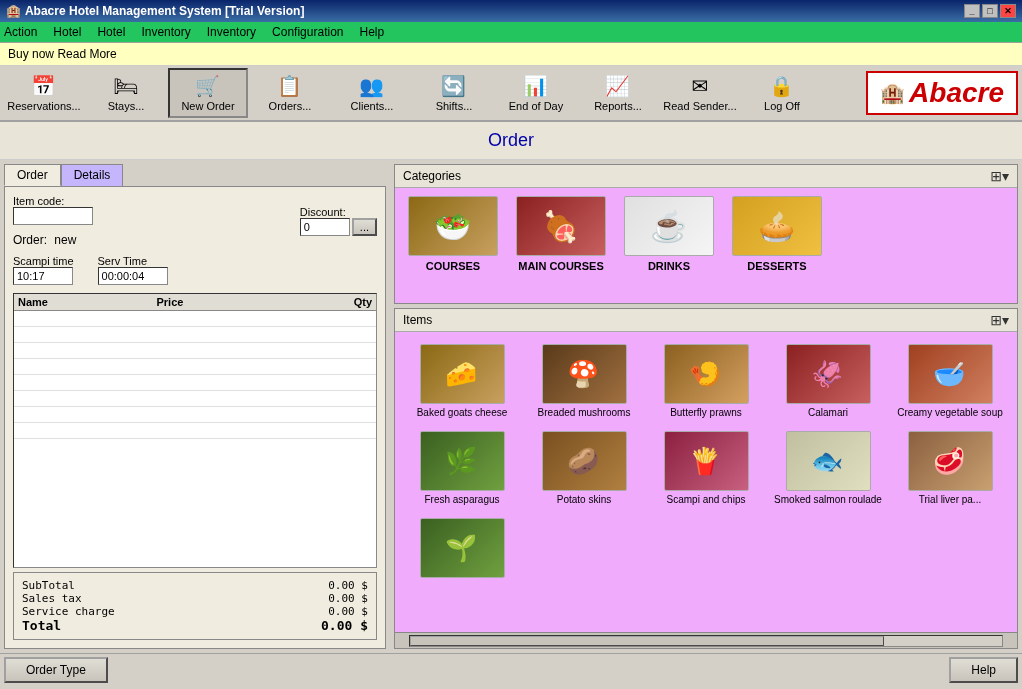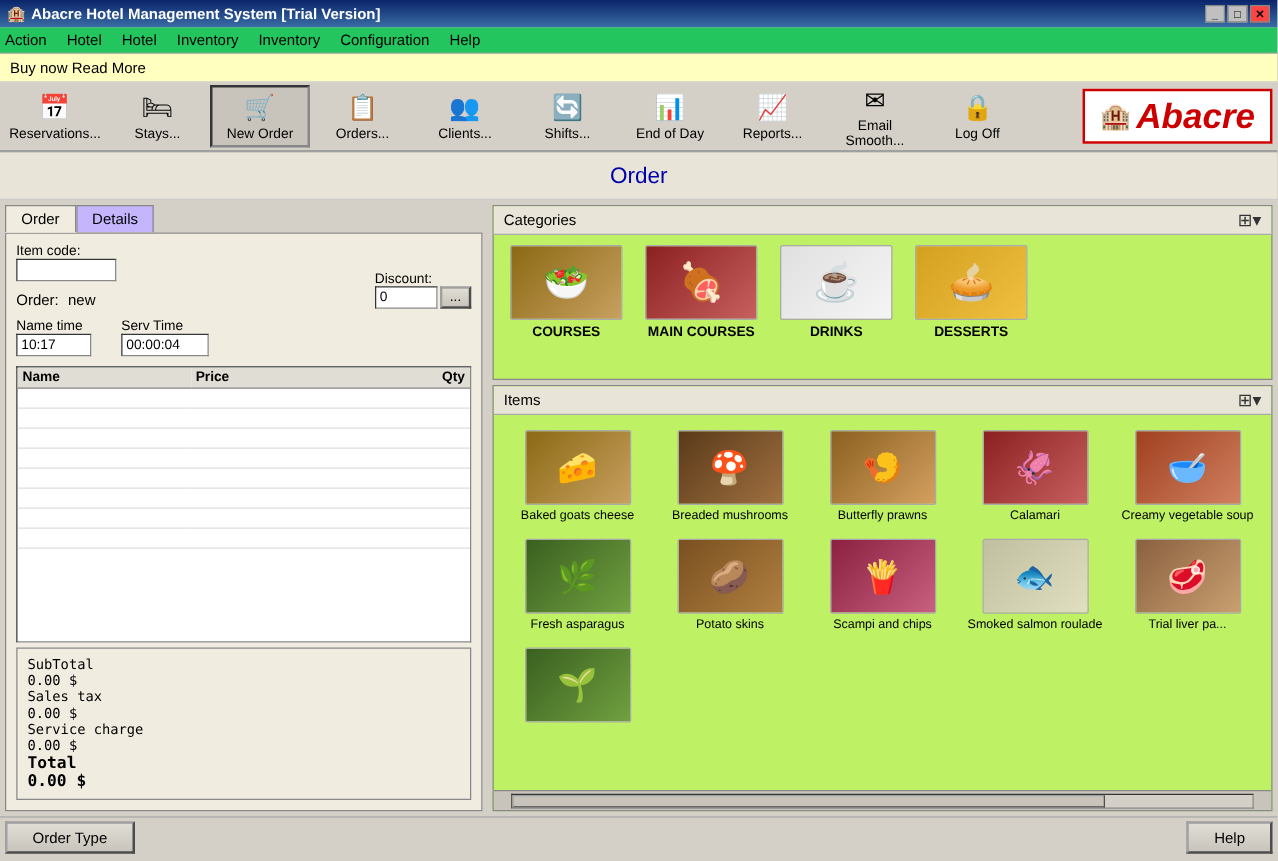--- a/index.html
+++ b/index.html
@@ -143,21 +143,21 @@
       padding: 8px;
       flex: 1;
       display: flex;
       flex-direction: column;
       gap: 4px;
     }
 
     .form-top {
       display: flex;
       gap: 32px;
-      align-items: flex-end;
+      align-items: center;
       justify-content: space-between;
       margin-bottom: 4px;
     }
 
     .field-group label { font-size: 11px; display: block; }
     .field-group input {
       background: white;
       border: 1px inset #888;
       height: 18px;
       font-size: 11px;
@@ -206,36 +206,35 @@
     .totals-section {
       background: #f0ece0;
       border: 1px solid #888;
       padding: 6px 8px;
       font-size: 11px;
       font-family: monospace;
     }
     .totals-section .total-row {
       display: flex;
       justify-content: space-between;
-      flex-direction: column;
     }
     .totals-section .total-row.bold { font-weight: bold; font-size: 13px; }
 
     
     #right-panel {
       flex: 1;
       background: #d4d0c8;
       display: flex;
       flex-direction: column;
       padding: 4px;
       gap: 4px;
     }
 
     .panel-box {
-      background: #bef264;
+      background: #f0abfc;
       border: 1px solid #888;
       display: flex;
       flex-direction: column;
     }
 
     .panel-header {
       background: #e8e4d8;
       border-bottom: 1px solid #aaa;
       padding: 3px 8px;
       font-size: 12px;
@@ -446,21 +445,21 @@
   <button class="toolbar-btn">
     <span class="toolbar-icon">📊</span>
     <span>End of Day</span>
   </button>
   <button class="toolbar-btn">
     <span class="toolbar-icon">📈</span>
     <span>Reports...</span>
   </button>
   <button class="toolbar-btn">
     <span class="toolbar-icon">✉</span>
-    <span>Email Smooth...</span>
+    <span>Read Sender...</span>
   </button>
   <button class="toolbar-btn">
     <span class="toolbar-icon">🔒</span>
     <span>Log Off</span>
   </button>
   <div class="toolbar-logo">
     <div class="logo-box">
       <span style="font-size:20px; color:#cc0000;">🏨</span>
       <span class="logo-text">Abacre</span>
     </div>
@@ -501,21 +500,21 @@
             <div style="display:flex; gap:2px;">
               <input type="text" style="width: 50px;" value="0">
               <button class="add-btn" style="padding:1px 6px; font-size:11px;">...</button>
             </div>
           </div>
         </div>
       </div>
 
       <div class="order-info">
         <div>
-          <span>Name time</span><br>
+          <span>Scampi time</span><br>
           <input type="text" style="width: 60px; font-size: 11px; background: white; border: 1px inset rgb(136, 136, 136); height: 18px; padding: 1px 3px;" value="10:17">
         </div>
         <div>
           <span>Serv Time</span><br>
           <input type="text" style="width: 70px; font-size: 11px; background: white; border: 1px inset rgb(136, 136, 136); height: 18px; padding: 1px 3px;" value="00:00:04">
         </div>
       </div>
 
       <div class="order-table" style="height:200px;">
         <table>

